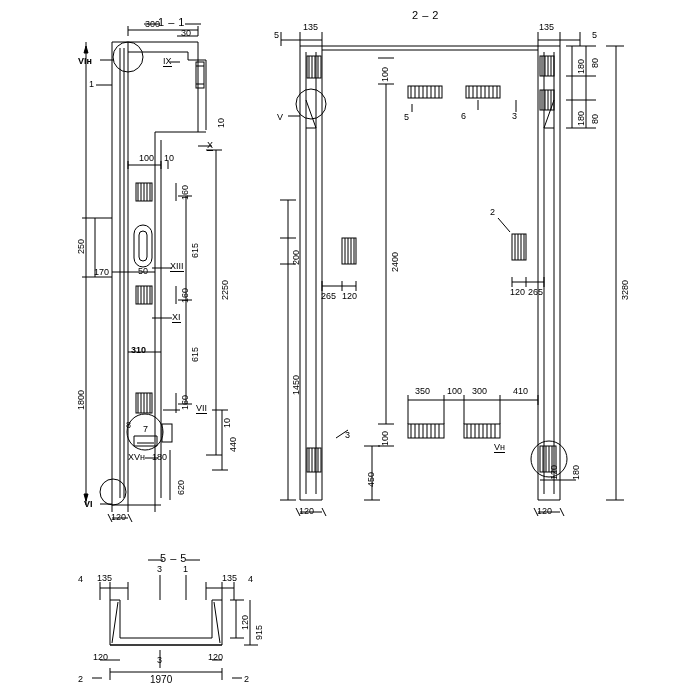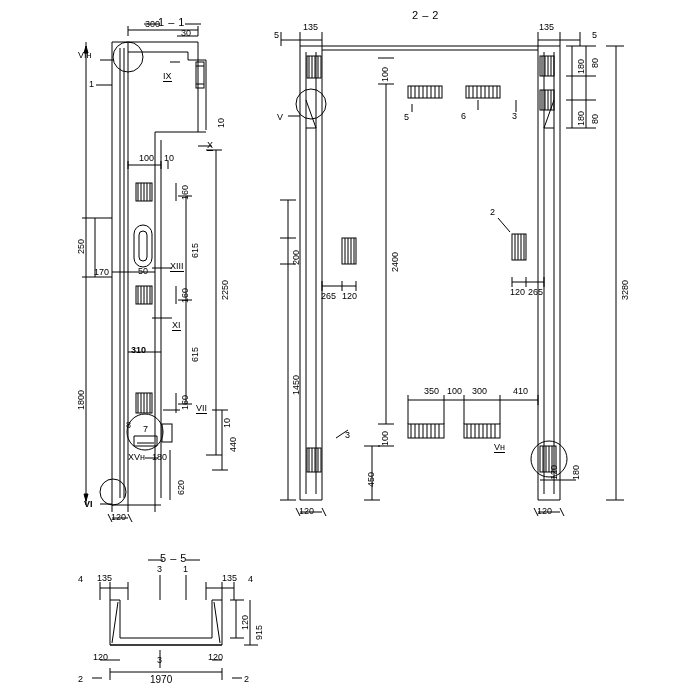--- a/index.html
+++ b/index.html
@@ -387,25 +387,25 @@
 
     <line x1="92" y1="678" x2="102" y2="678"></line>
     <line x1="232" y1="678" x2="242" y2="678"></line>
   </g>
 </svg>
 
 <div class="lbl big" style="left:158px;top:17px;">1 – 1</div>
 <div class="lbl big" style="left:412px;top:10px;">2 – 2</div>
 <div class="lbl big" style="left:160px;top:553px;">5 – 5</div>
 
-<div class="lbl" style="left:78px;top:50px;">VIн</div>
-<div class="lbl ovl" style="left:163px;top:56px;margin-top:15px;">IX</div>
+<div class="lbl" style="left:78px;top:56px;font-weight:bold;">VIн</div>
+<div class="lbl ovl" style="left:163px;top:56px;">IX</div>
 <div class="lbl ovl" style="left:207px;top:140px;">X</div>
 <div class="lbl ovl" style="left:170px;top:261px;">XIII</div>
-<div class="lbl ovl" style="left:172px;top:312px;margin-top:8px;">XI</div>
+<div class="lbl ovl" style="left:172px;top:312px;">XI</div>
 <div class="lbl ovl" style="left:196px;top:403px;">VII</div>
 <div class="lbl" style="left:128px;top:452px;">XVн</div>
 <div class="lbl" style="left:84px;top:499px;font-weight:bold;">VI</div>
 <div class="lbl" style="left:89px;top:79px;">1</div>
 <div class="lbl" style="left:143px;top:424px;">7</div>
 <div class="lbl" style="left:126px;top:420px;">8</div>
 
 <div class="lbl" style="left:145px;top:19px;">300</div>
 <div class="lbl" style="left:181px;top:28px;text-align:right;">30</div>
 <div class="lbl rot" style="left:216px;top:128px;">10</div>
@@ -446,21 +446,21 @@
 <div class="lbl rot" style="left:590px;top:124px;">80</div>
 <div class="lbl rot" style="left:380px;top:82px;">100</div>
 <div class="lbl rot" style="left:620px;top:300px;">3280</div>
 <div class="lbl rot" style="left:390px;top:272px;">2400</div>
 <div class="lbl rot" style="left:291px;top:265px;">200</div>
 <div class="lbl" style="left:321px;top:291px;">265</div>
 <div class="lbl" style="left:342px;top:291px;">120</div>
 <div class="lbl" style="left:510px;top:287px;">120</div>
 <div class="lbl" style="left:528px;top:287px;">265</div>
 <div class="lbl rot" style="left:291px;top:395px;">1450</div>
-<div class="lbl" style="left:415px;top:386px;margin-left:9px;">350</div>
+<div class="lbl" style="left:415px;top:386px;">350</div>
 <div class="lbl" style="left:447px;top:386px;">100</div>
 <div class="lbl" style="left:472px;top:386px;">300</div>
 <div class="lbl" style="left:513px;top:386px;">410</div>
 <div class="lbl rot" style="left:380px;top:446px;">100</div>
 <div class="lbl rot" style="left:366px;top:487px;">450</div>
 <div class="lbl" style="left:299px;top:506px;">120</div>
 <div class="lbl" style="left:537px;top:506px;">120</div>
 <div class="lbl rot" style="left:549px;top:480px;">120</div>
 <div class="lbl rot" style="left:571px;top:480px;">180</div>
 

